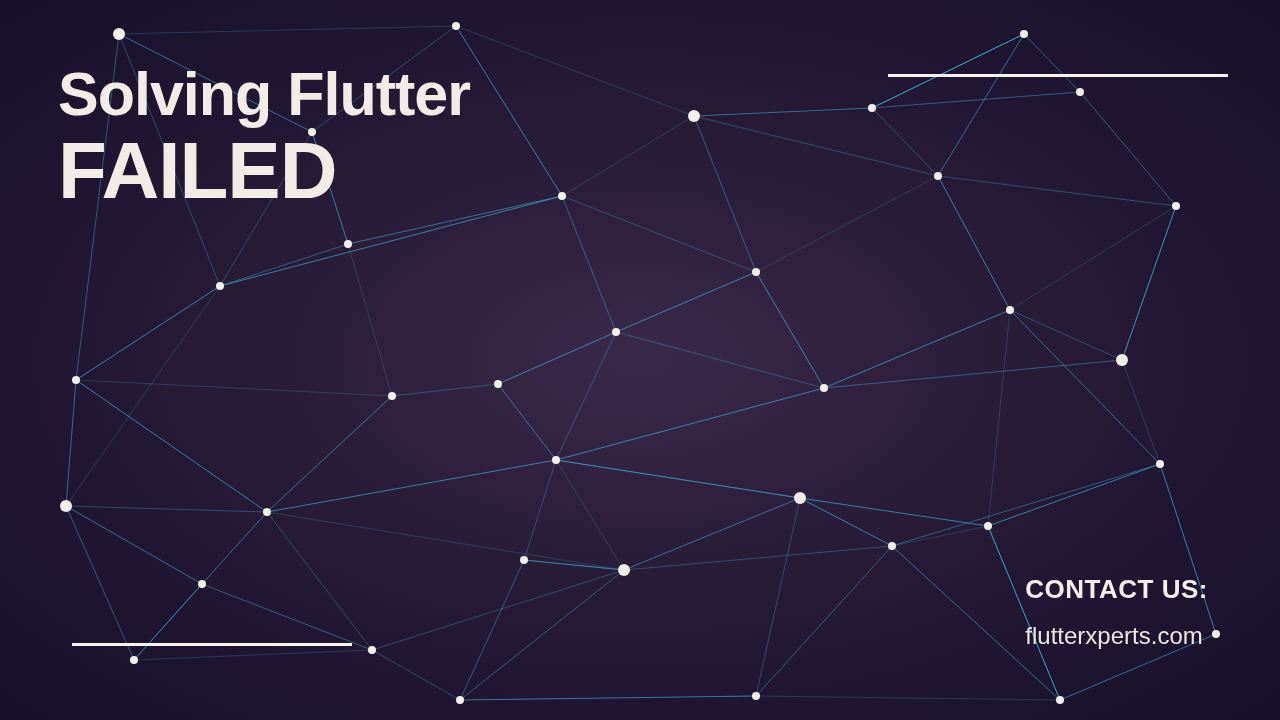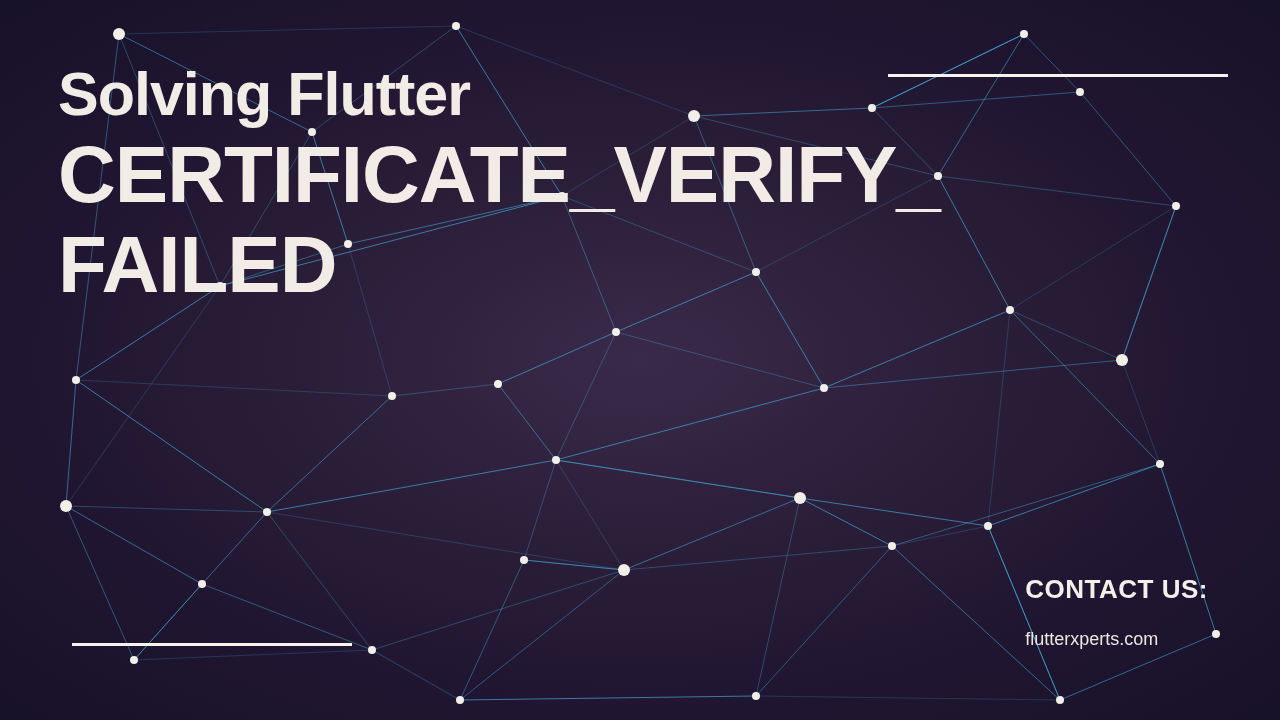--- a/index.html
+++ b/index.html
@@ -73,24 +73,24 @@
     position: absolute;
     right: 72px;
     bottom: 70px;
     text-align: left;
   }
   .contact .label {
     font-size: 26px;
     font-weight: 800;
     letter-spacing: 0.5px;
     color: #f3efe9;
-    margin-bottom: 24px;
+    margin-bottom: 17px;
   }
   .contact .site {
-    font-size: 18px;
+    font-size: 24px;
     font-weight: 400;
     color: #ece7df;
   }
 </style>
 </head>
 <body>
 
 <svg class="bg-network" viewBox="0 0 1280 720" preserveAspectRatio="none">
   <g id="net-lines" stroke="#3fa0cc" stroke-width="1" stroke-opacity="0.55" stroke-linecap="round">
       <line x1="119" y1="34" x2="456" y2="26" stroke-opacity="0.25"></line>
@@ -226,21 +226,20 @@
       <circle cx="1122" cy="360" r="6"></circle>
     </g>
 </svg>
 
 <div class="content">
 
   <div class="rule-top-right"></div>
 
   <div class="heading">
     <div class="line1">Solving Flutter</div>
-    <div class="line2">CERTIFICATE_VERIFY_</div>
     <div class="line3">FAILED</div>
   </div>
 
 
   <div class="rule-bottom-left"></div>
 
   <div class="contact">
     <div class="label">CONTACT US:</div>
     <div class="site">flutterxperts.com</div>
   </div>

